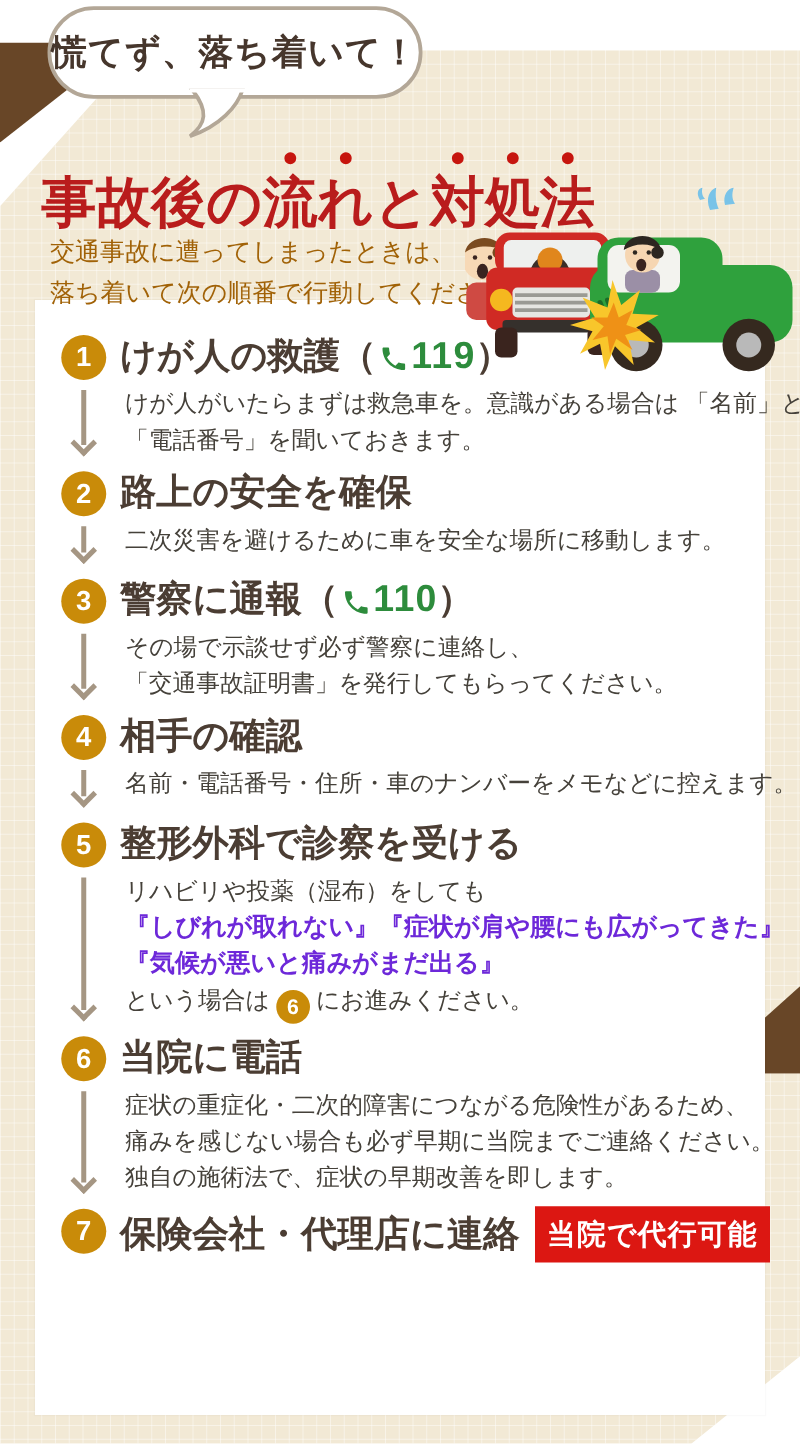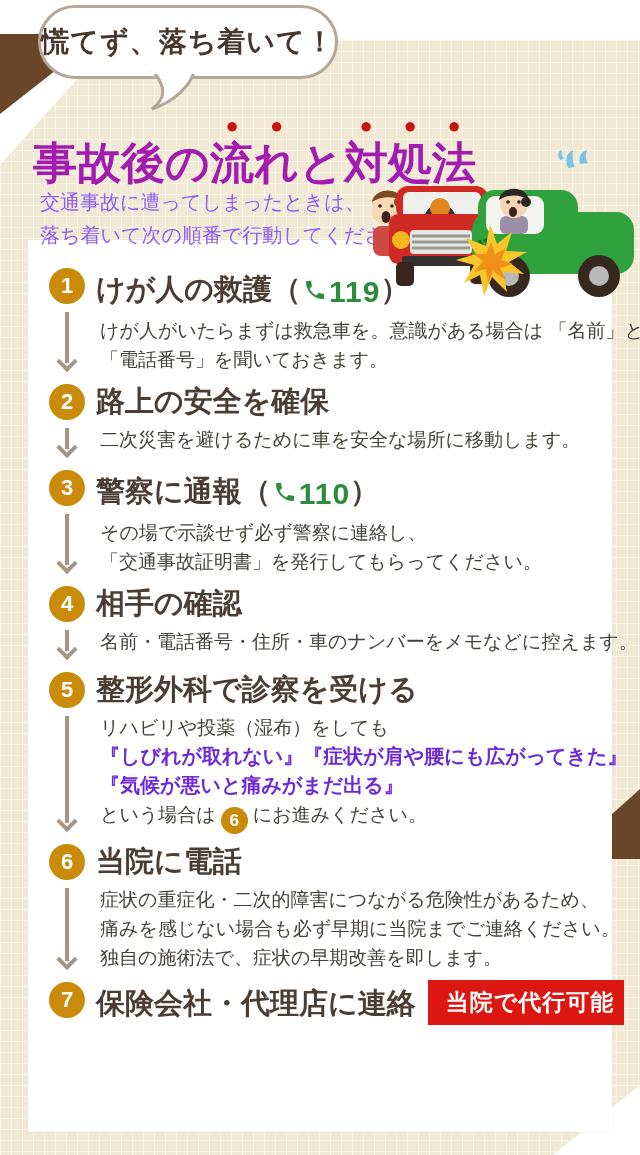--- a/index.html
+++ b/index.html
@@ -36,32 +36,32 @@
     position:absolute;left:38px;top:5px;width:294px;height:68px;z-index:6;
     background:#fff;border:3px solid #b3a797;border-radius:40px;
     display:flex;align-items:center;justify-content:center;
   }
   .bubble-text{font-size:28px;font-weight:bold;color:#46362c;letter-spacing:1px;}
   .bubble-tail{position:absolute;left:150px;top:71px;z-index:7;}
 
   
   .main-title{
     position:absolute;left:33px;top:84px;z-index:5;
-    font-size:44px;font-weight:bold;color:#a21caf;line-height:1.35;
+    font-size:44px;font-weight:bold;color:#b91c1c;line-height:1.35;
     letter-spacing:0px;white-space:nowrap;
   }
   .main-title .emph{
     -webkit-text-emphasis:filled circle #c6150e;
     text-emphasis:filled circle #c6150e;
     -webkit-text-emphasis-position:over right;
     text-emphasis-position:over right;
   }
   .subtitle{
     position:absolute;left:40px;top:166px;z-index:5;
-    font-size:20px;color:#8b5cf6;line-height:33px;
+    font-size:20px;color:#a16207;line-height:33px;
   }
   .subtitle span{display:block;white-space:nowrap;}
 
   
   .crash{position:absolute;left:372px;top:150px;width:268px;height:160px;z-index:5;}
 
   
   .card{
     position:absolute;left:28px;top:240px;width:584px;height:892px;z-index:3;
     background:#ffffff;box-shadow:0 0 0 1px rgba(0,0,0,0.02);
@@ -85,25 +85,25 @@
     border-left:4px solid #a59683;border-bottom:4px solid #a59683;
     transform:translateX(-50%) rotate(-45deg);transform-origin:center;
   }
   .content{margin-left:10px;flex:1;}
   .h{
     margin:0;font-size:29px;font-weight:bold;color:#4b3d33;line-height:38px;
     white-space:nowrap;display:flex;align-items:center;
   }
   .phone-wrap{display:inline-flex;align-items:center;font-weight:bold;}
   .paren{color:#4b3d33;font-size:29px;}
-  .pnum{color:#2d8c3c;font-size:30px;letter-spacing:1px;margin-top:7px;}
+  .pnum{color:#2d8c3c;font-size:30px;letter-spacing:1px;}
   .phone-ic{margin:3px 2px 0 2px;}
   .badge{
     display:inline-block;background:#dc1712;color:#ffffff;font-size:23px;font-weight:bold;
-    padding:3px 10px 4px 18px;margin-left:12px;letter-spacing:1px;
+    padding:3px 10px 4px 10px;margin-left:12px;letter-spacing:1px;
   }
   .d{margin:5px 0 0 4px;font-size:19px;color:#45413a;line-height:29px;}
   .line{display:block;white-space:nowrap;}
   .red{color:#6d28d9;font-weight:bold;font-size:20px;}
   .inline-num{
     display:inline-flex;width:27px;height:27px;border-radius:50%;background:#c98b09;
     color:#fff;font-size:17px;font-weight:bold;align-items:center;justify-content:center;
     margin:0 5px;vertical-align:-5px;
   }
   .tail-line{display:block;white-space:nowrap;}

